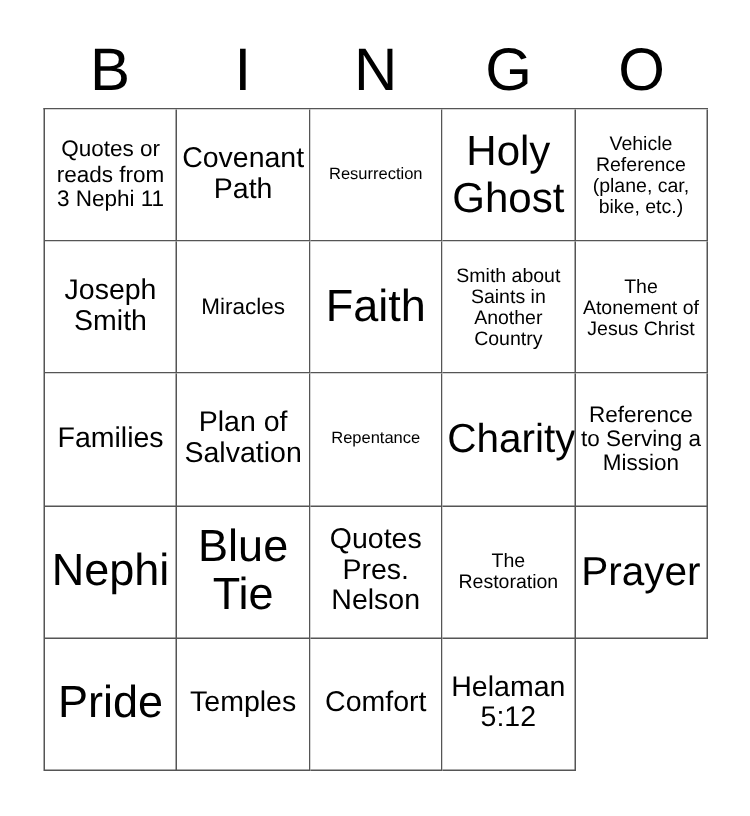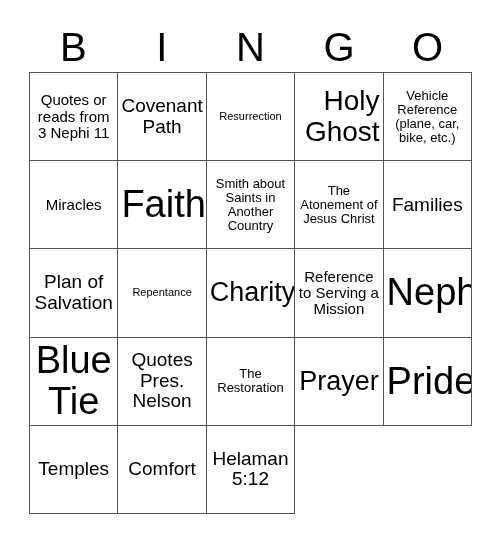--- a/index.html
+++ b/index.html
@@ -66,22 +66,22 @@
   }
 
   .cell span {
     display: block;
     width: 100%;
     line-height: 1.08;
     color: #000000;
   }
 
   
-  .fs-xxl span { font-size: 38px; }
-  .fs-xl  span { font-size: 28px; text-align: right; }
+  .fs-xxl span { font-size: 30px; }
+  .fs-xl  span { font-size: 28px; }
   .fs-lg  span { font-size: 27px; }
   .fs-md  span { font-size: 19px; }
   .fs-sm  span { font-size: 15px; }
   .fs-xs  span { font-size: 13px; }
   .fs-xxs span { font-size: 11px; }
 </style>
 </head>
 <body>
 
 <div id="card">
@@ -105,20 +105,23 @@
     <div class="cell fs-xxs">
         <span>Resurrection</span>
       </div>
     <div class="cell fs-xl">
         <span>Holy Ghost</span>
       </div>
     <div class="cell fs-xs">
         <span>Vehicle Reference (plane, car, bike, etc.)</span>
       </div>
 
+    <div class="cell fs-md">
+        <span>Joseph Smith</span>
+      </div>
     <div class="cell fs-sm">
         <span>Miracles</span>
       </div>
     <div class="cell fs-xxl">
         <span>Faith</span>
       </div>
     <div class="cell fs-xs">
         <span>Smith about Saints in Another Country</span>
       </div>
     <div class="cell fs-xs">

